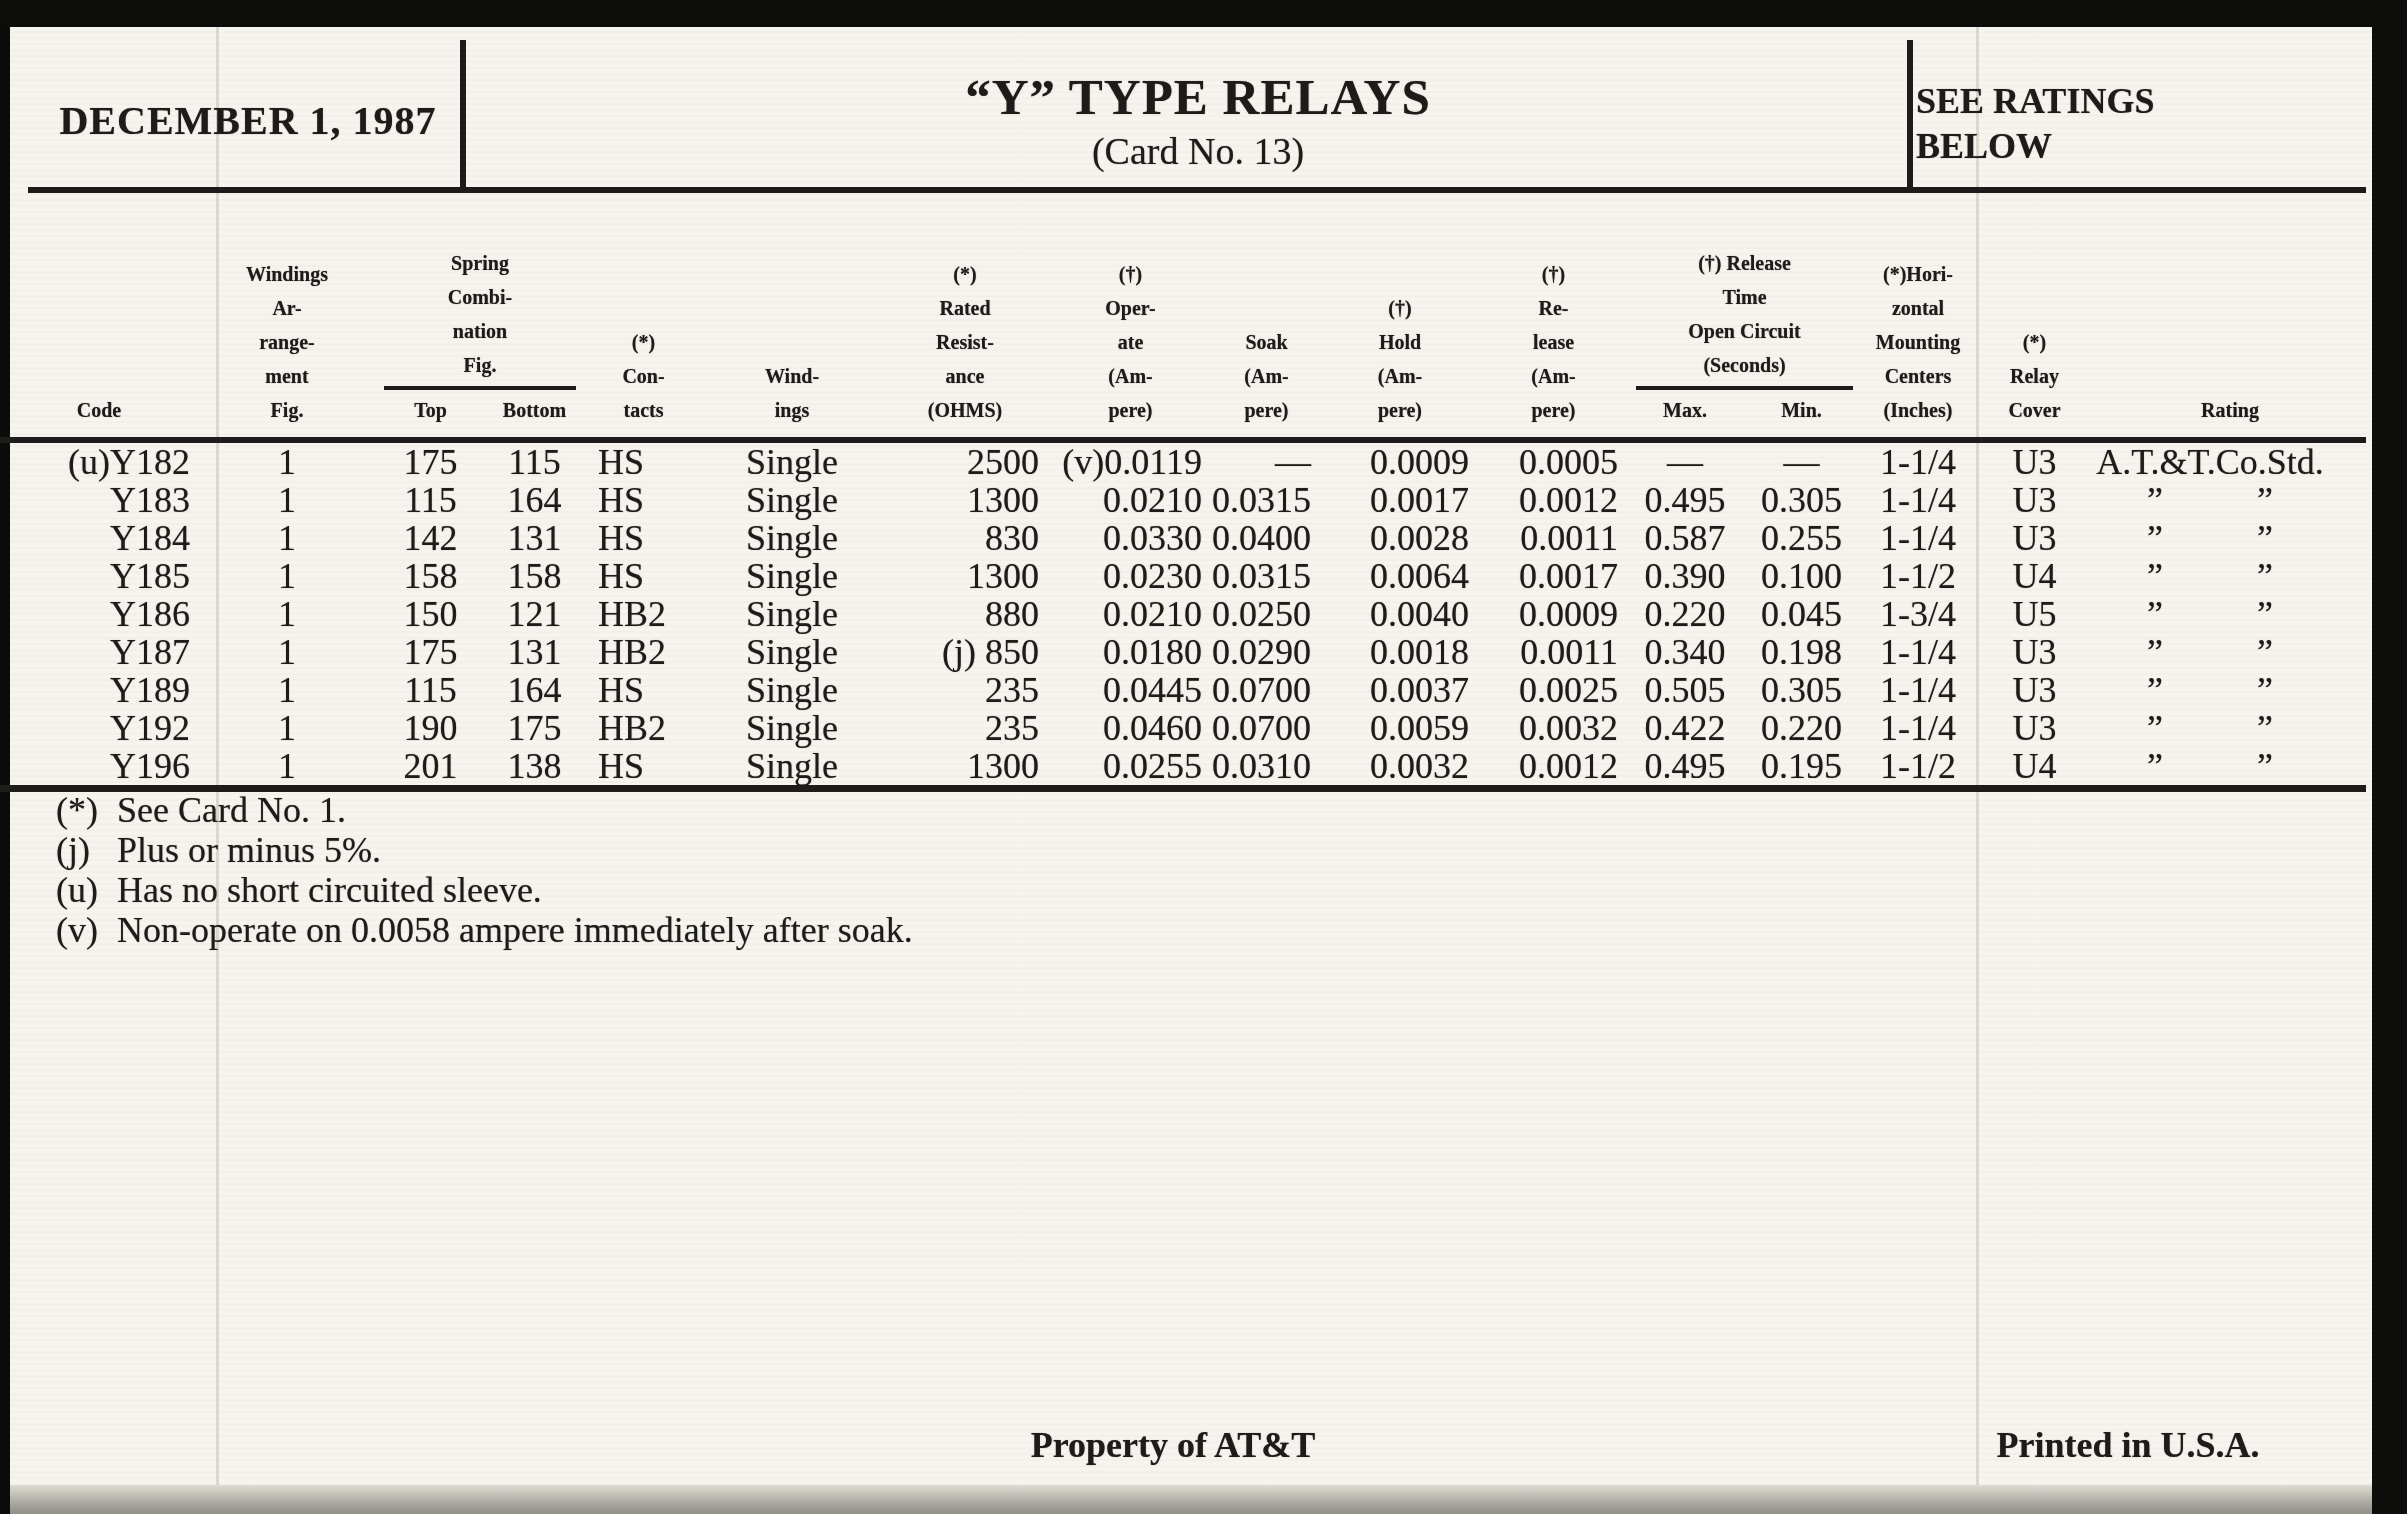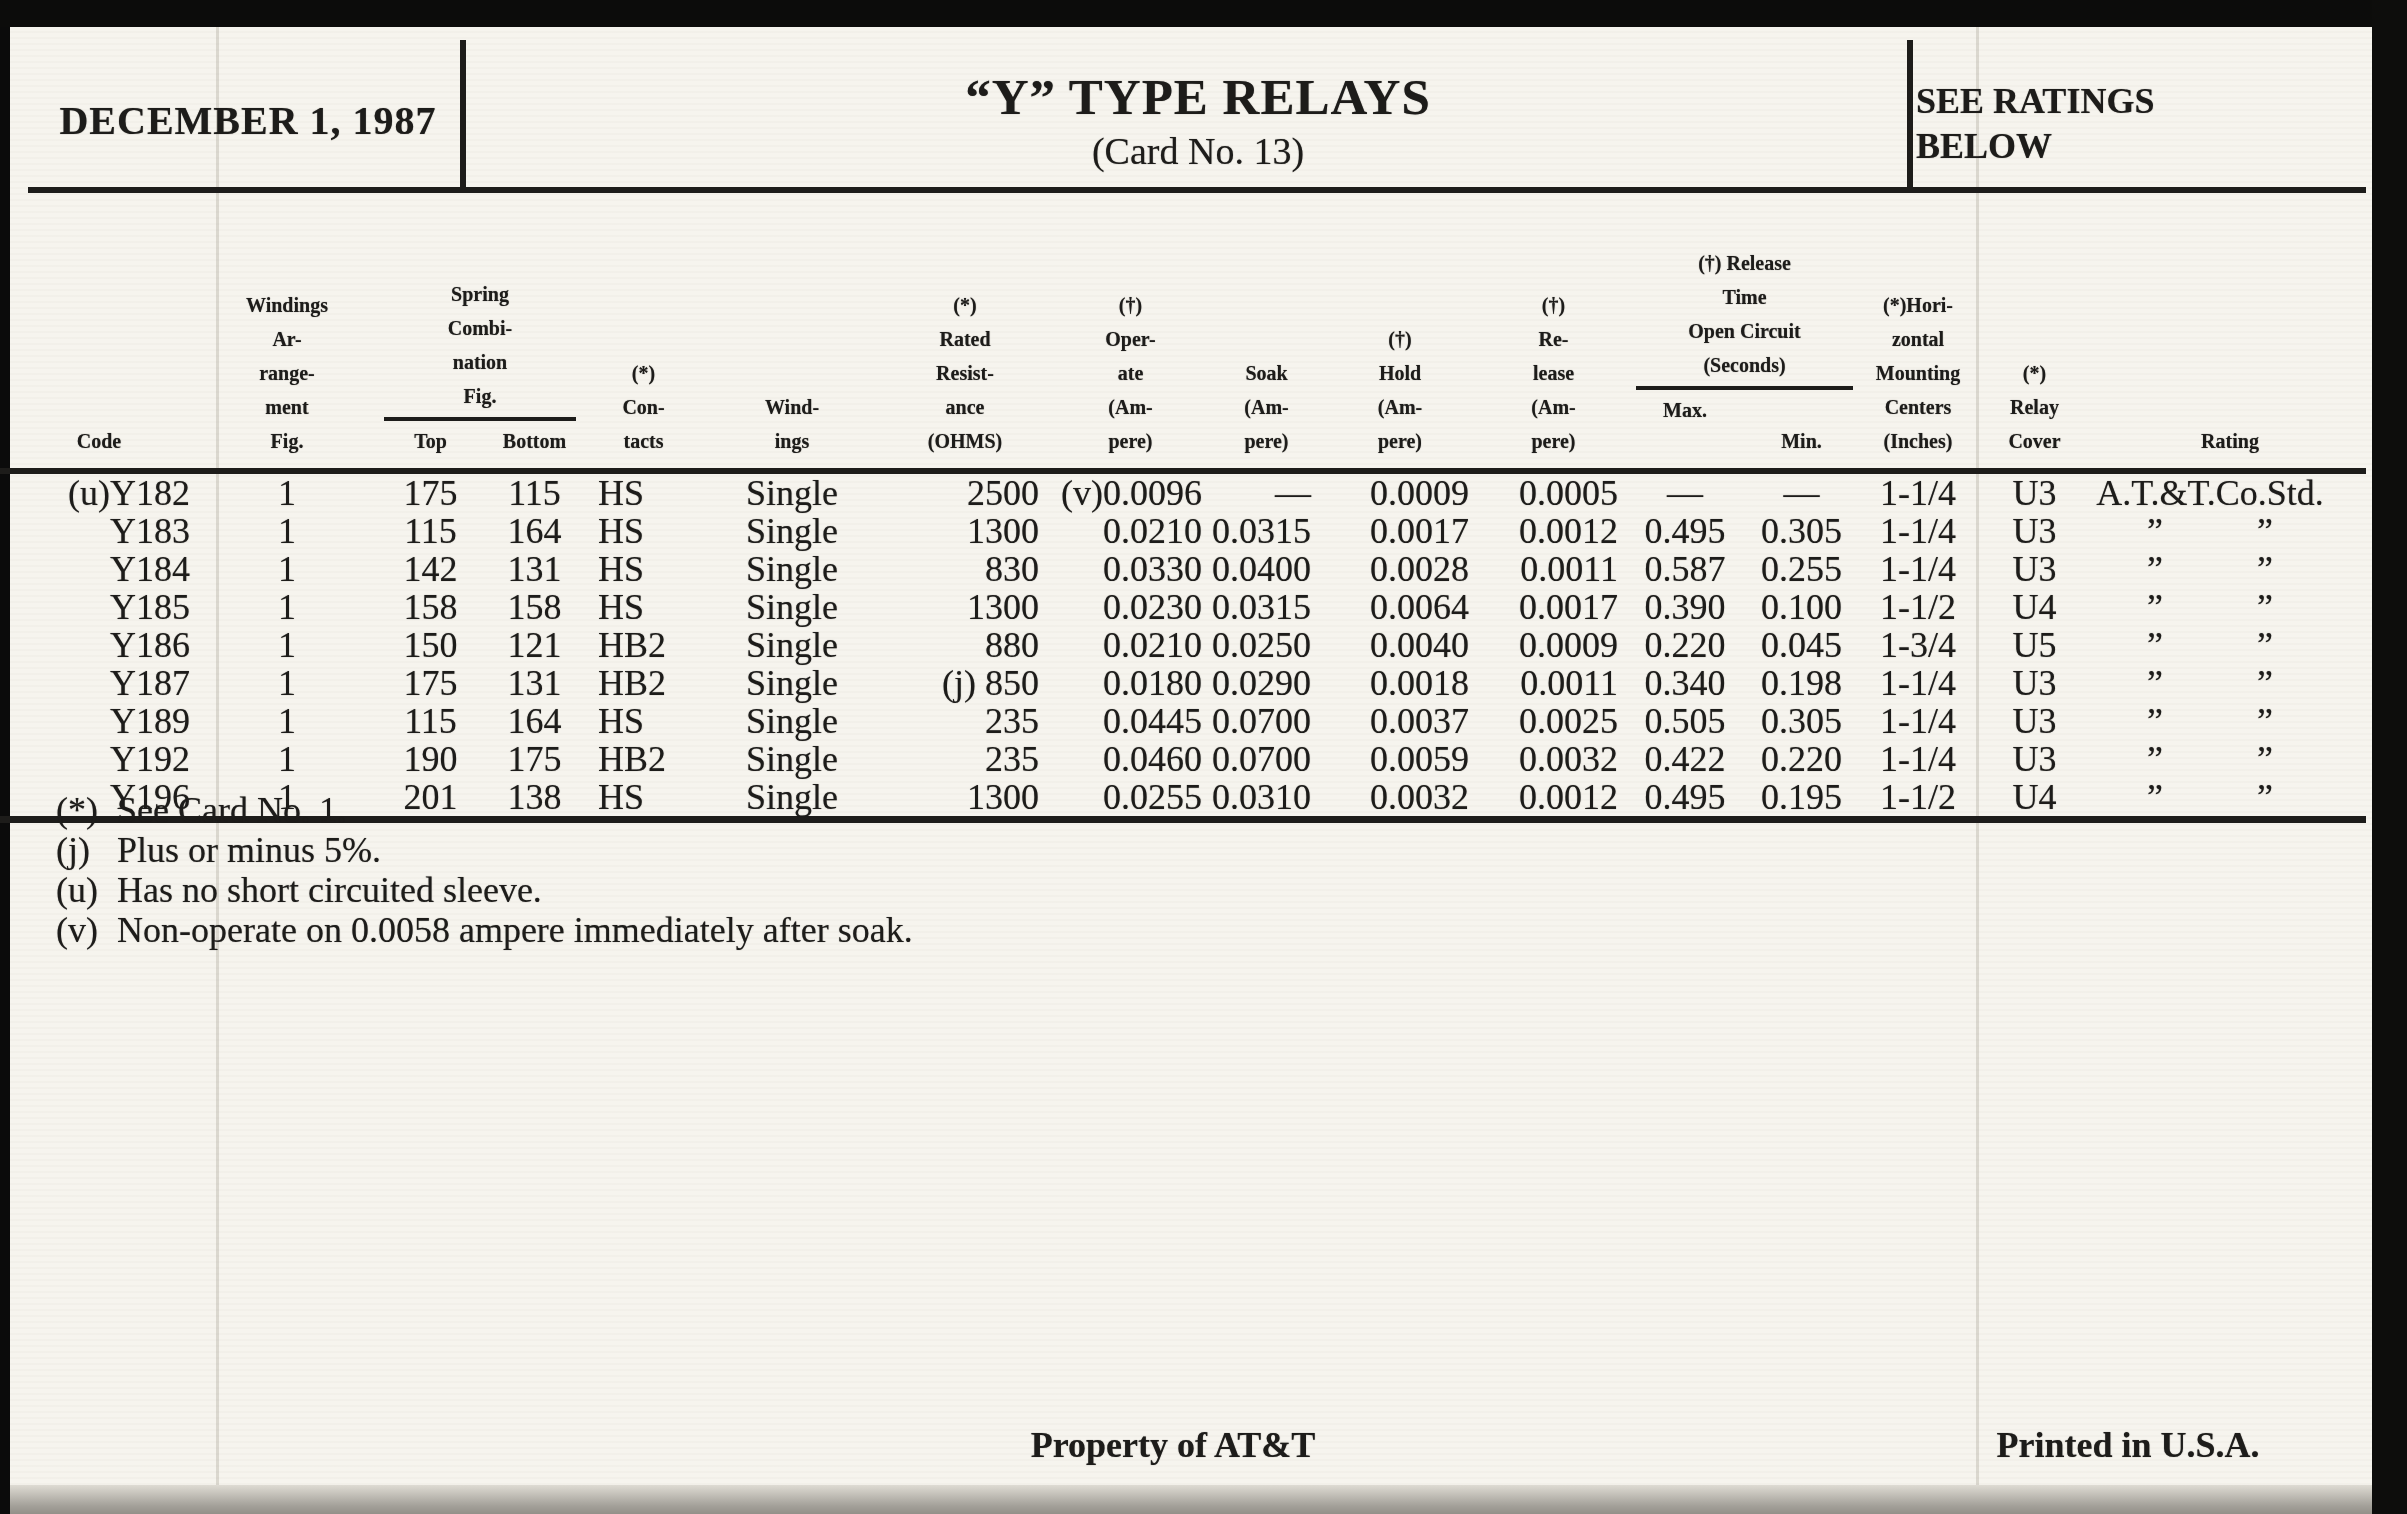--- a/index.html
+++ b/index.html
@@ -47,21 +47,21 @@
   th.h-code{text-align:right;padding-right:22px;}
   th.h-contacts{text-align:left;padding-left:10px;}
   th.h-rating{padding-right:79px;}
   .group-label{white-space:pre-line;text-align:center;}
   .group-rule{height:0;border-top:4px solid var(--ink);margin:4px 8px 3px 8px;}
   .group-subs{display:flex;}
   .group-subs span{display:block;text-align:center;}
   .sub-top{width:109px;}
   .sub-bottom{width:99px;}
   .sub-max{width:114px;}
-  .sub-min{width:119px;margin-top:31px;}
+  .sub-min{width:119px;}
 
   table.relay td{height:38px;line-height:38px;font-size:36px;
         text-shadow:0 0 1px rgba(30,28,24,0.5);white-space:nowrap;}
   tbody tr:last-child td{border-bottom:7px solid var(--ink);}
   td.c-code{text-align:right;padding-right:8px;}
   td.c-windings_arrangement_fig,td.c-spring_top,td.c-spring_bottom,
   td.c-windings,td.c-release_time_max,td.c-release_time_min,
   td.c-mounting_centers,td.c-relay_cover{text-align:center;}
   td.c-contacts{text-align:left;padding-left:14px;}
   td.c-rated_resistance,td.c-operate,td.c-soak,td.c-hold,td.c-release{text-align:right;padding-right:10px;}
@@ -189,21 +189,21 @@
     </thead>
     <tbody>
         <tr>
           <td class="c-code">(u)Y182</td>
           <td class="c-windings_arrangement_fig">1</td>
           <td class="c-spring_top">175</td>
           <td class="c-spring_bottom">115</td>
           <td class="c-contacts">HS</td>
           <td class="c-windings">Single</td>
           <td class="c-rated_resistance">2500</td>
-          <td class="c-operate">(v)0.0096</td>
+          <td class="c-operate">(v)0.0119</td>
           <td class="c-soak">—</td>
           <td class="c-hold">0.0009</td>
           <td class="c-release">0.0005</td>
           <td class="c-release_time_max">—</td>
           <td class="c-release_time_min">—</td>
           <td class="c-mounting_centers">1-1/4</td>
           <td class="c-relay_cover">U3</td>
           <td class="c-rating">A.T.&amp;T.Co.Std.</td>
         </tr>
         <tr>

